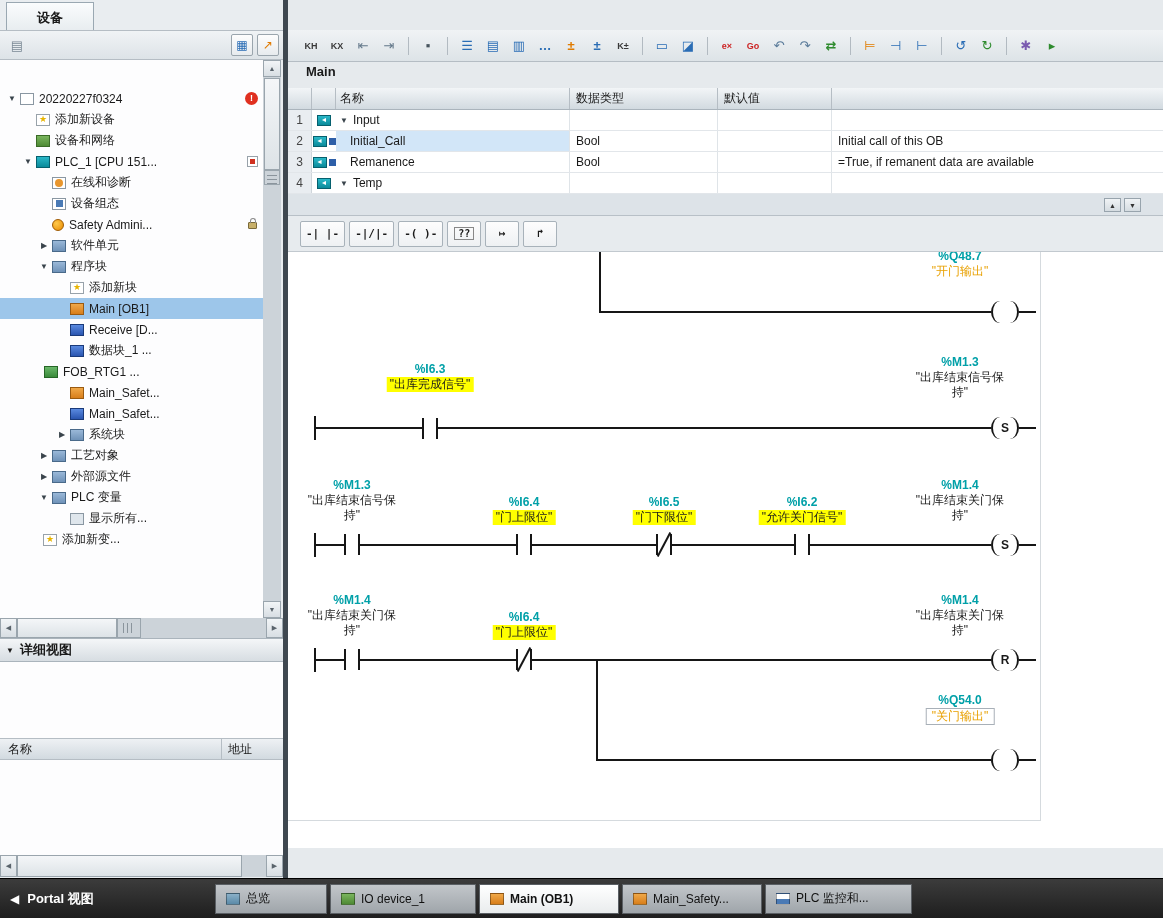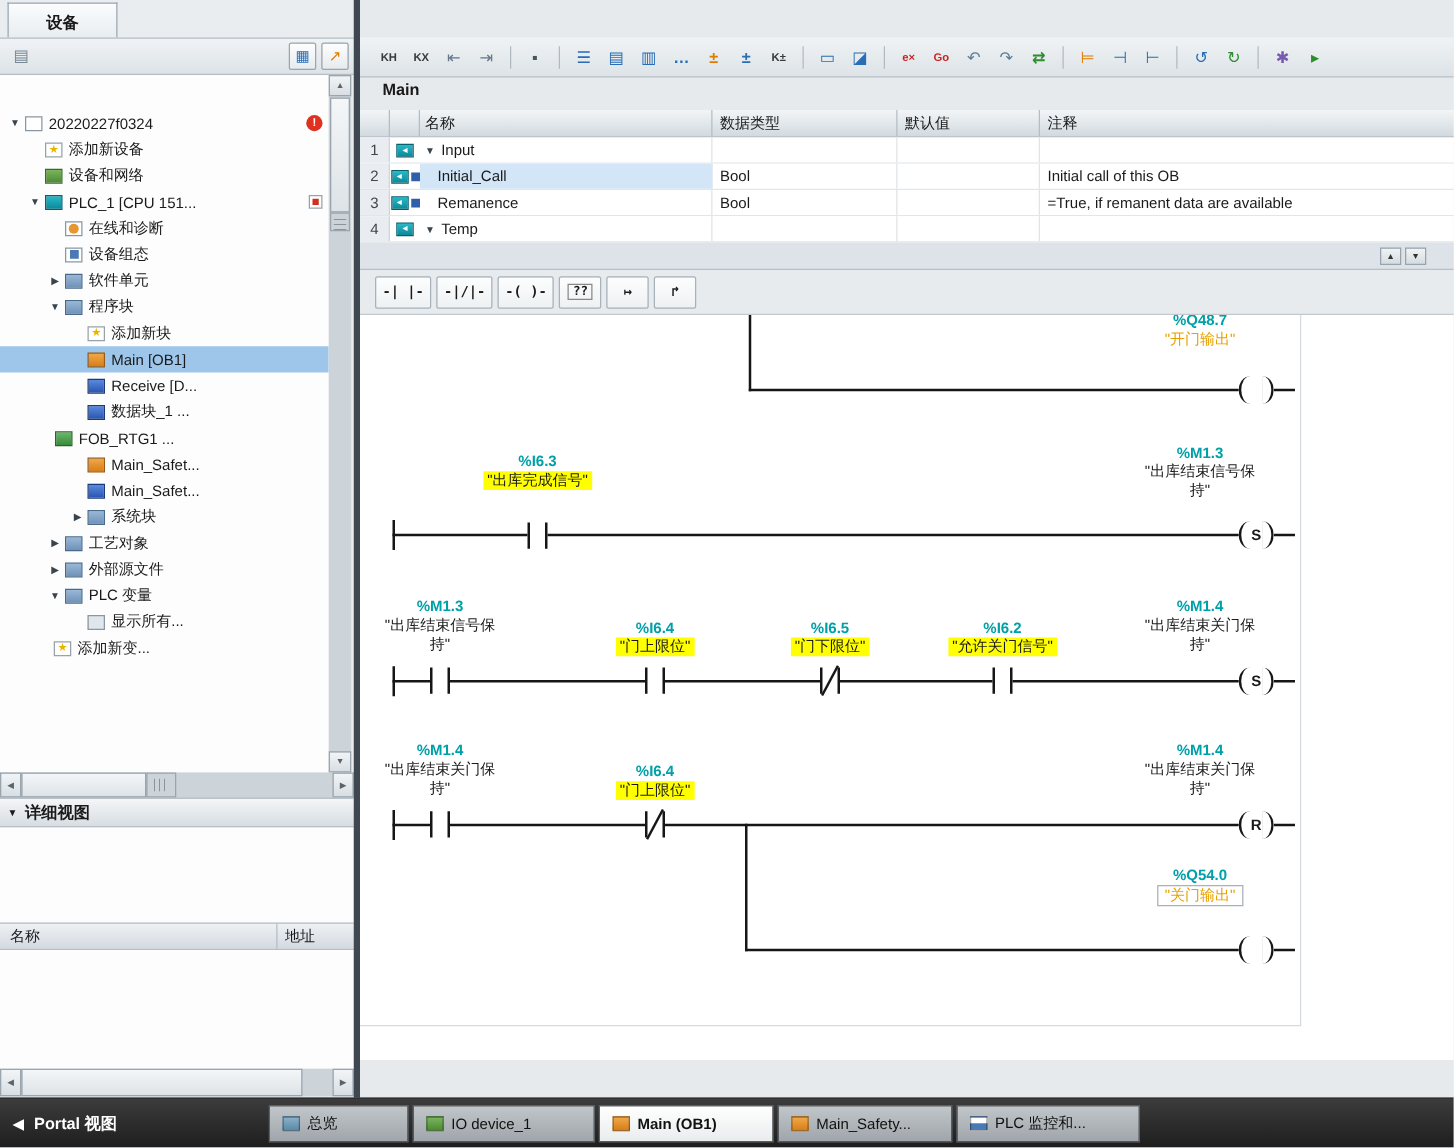--- a/index.html
+++ b/index.html
@@ -179,20 +179,26 @@
         <span class="arrow"></span>
         <span class="ti ic-diag"></span>
         <span>在线和诊断</span>
       </div>
       <div class="trow" style="padding-left:36px">
         <span class="arrow"></span>
         <span class="ti ic-conf"></span>
         <span>设备组态</span>
       </div>
       <div class="trow" style="padding-left:36px">
+        <span class="arrow"></span>
+        <span class="ti ic-safety"></span>
+        <span>Safety Admini...</span>
+        <span class="lock"></span>
+      </div>
+      <div class="trow" style="padding-left:36px">
         <span class="arrow">▶</span>
         <span class="ti ic-folder"></span>
         <span>软件单元</span>
       </div>
       <div class="trow" style="padding-left:36px">
         <span class="arrow">▼</span>
         <span class="ti ic-folder"></span>
         <span>程序块</span>
       </div>
       <div class="trow" style="padding-left:54px">
@@ -331,21 +337,20 @@
 
   <div class="mtitle">Main</div>
 
   <div class="vtable">
     <div class="vt-head">
       <span class="c-num"></span>
         <span class="c-icon"></span>
       <span class="c-name">名称</span>
       <span class="c-type">数据类型</span>
       <span class="c-def" style="display:flex;align-items:center;padding:0 6px">默认值</span>
-      <span class="c-com">注释</span>
     </div>
     <div class="vt-row">
       <span class="c-num">1</span>
       <span class="c-icon">
           <span class="vicon"></span>
         </span>
       <span class="c-name">
           <span class="rarrow">▼</span>
           <span>Input</span>
         </span>

